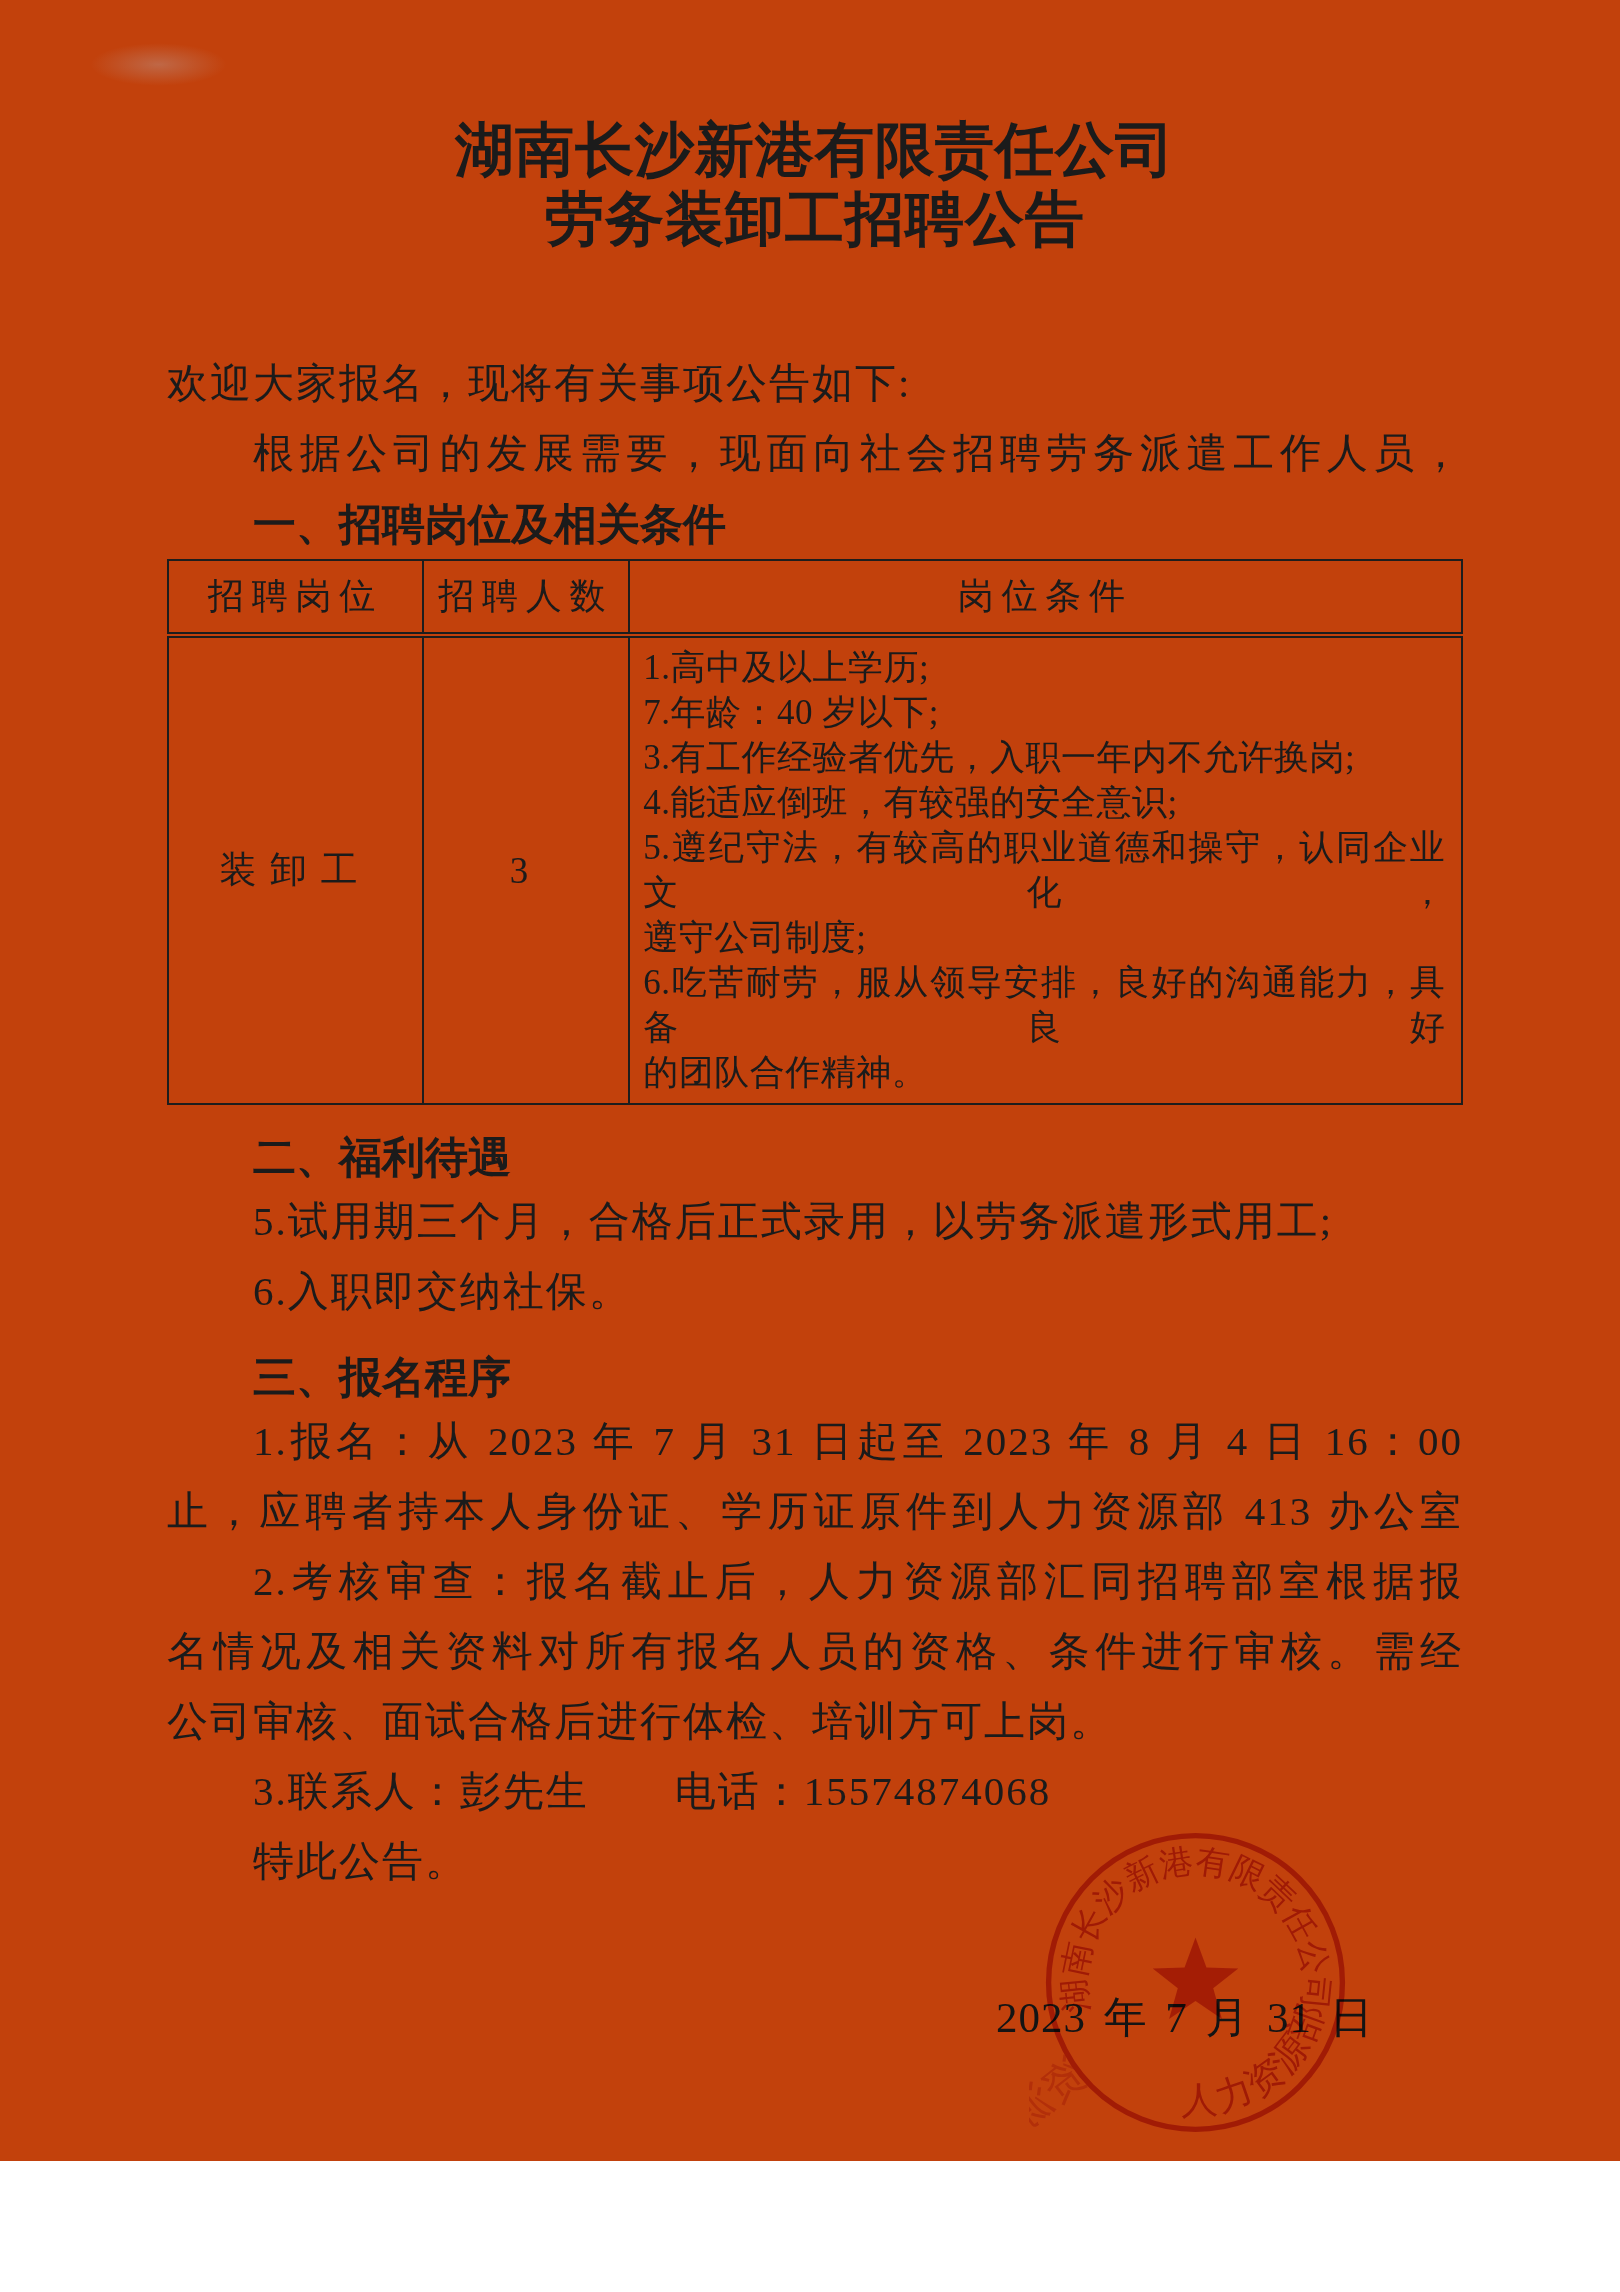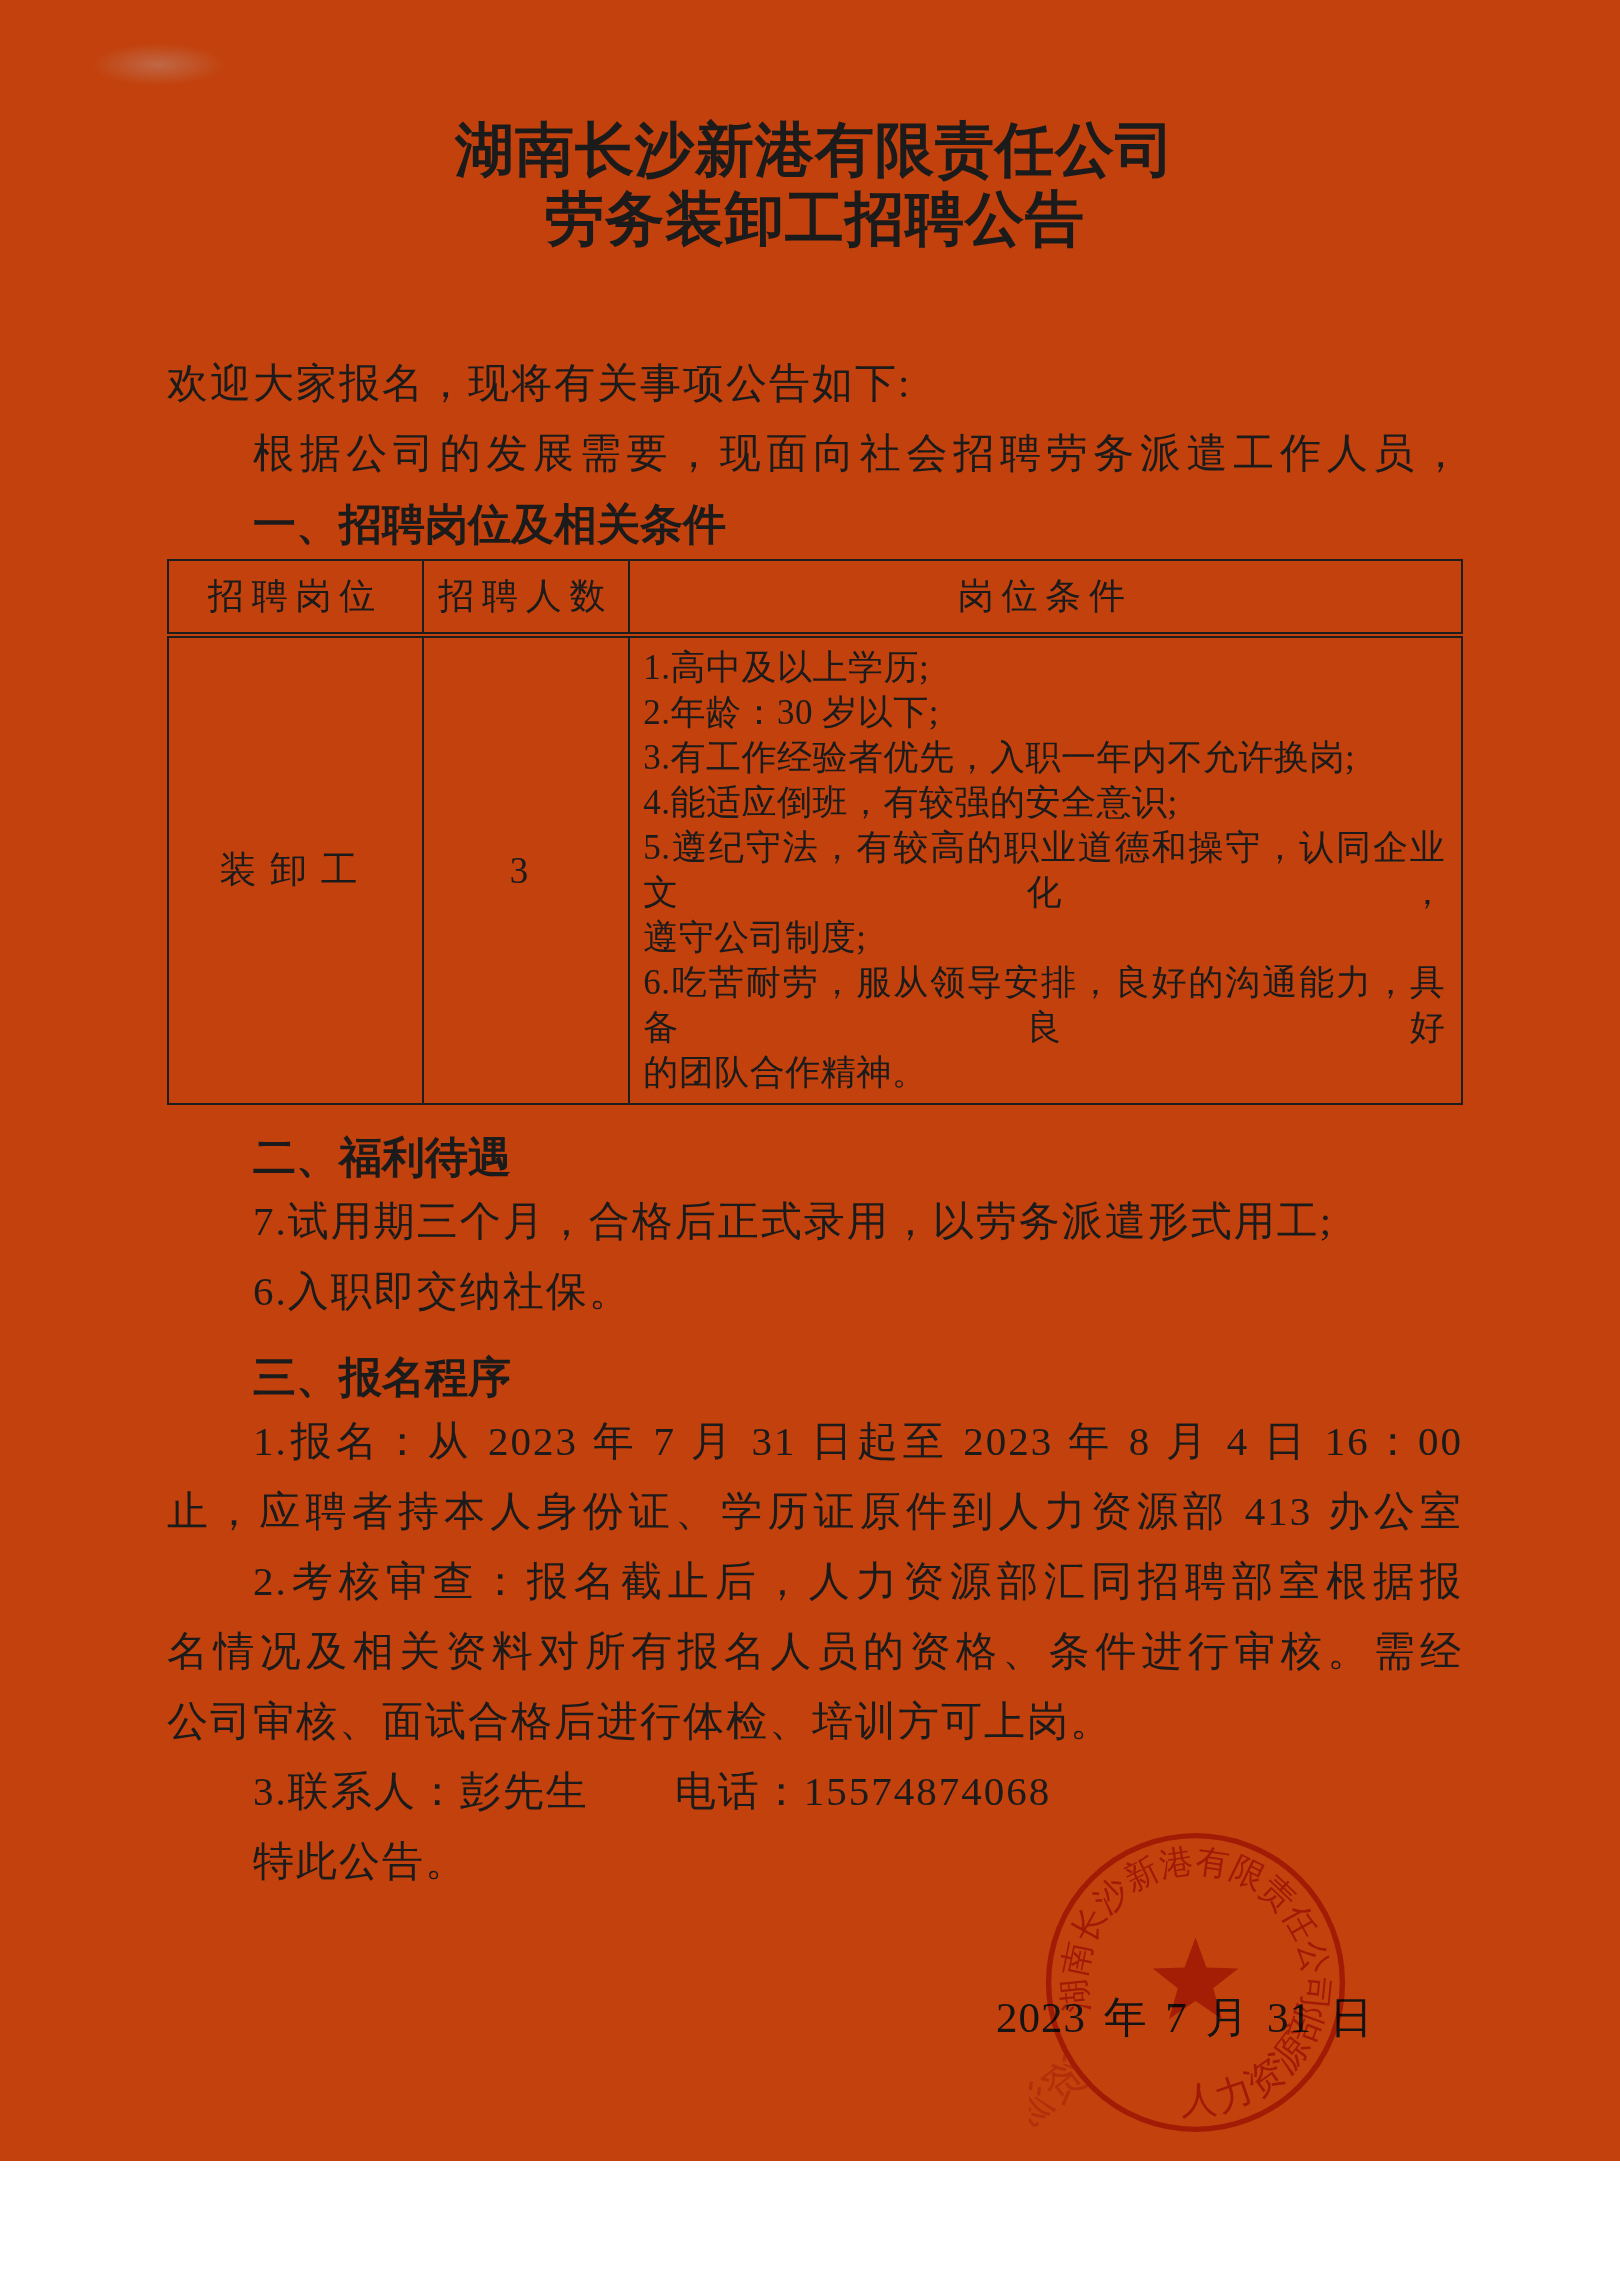--- a/index.html
+++ b/index.html
@@ -126,34 +126,34 @@
           <th>招聘人数</th>
           <th>岗位条件</th>
         </tr>
       </thead>
       <tbody>
         <tr>
           <td class="c-center">装卸工</td>
           <td class="c-center">3</td>
           <td class="cond-cell">
             <p class="cond">1.高中及以上学历;</p>
-            <p class="cond">2.年龄：30 岁以下;</p>
+            <p class="cond">7.年龄：40 岁以下;</p>
             <p class="cond">3.有工作经验者优先，入职一年内不允许换岗;</p>
             <p class="cond">4.能适应倒班，有较强的安全意识;</p>
             <p class="cond just">5.遵纪守法，有较高的职业道德和操守，认同企业文化，</p>
             <p class="cond">遵守公司制度;</p>
             <p class="cond just">6.吃苦耐劳，服从领导安排，良好的沟通能力，具备良好</p>
             <p class="cond">的团队合作精神。</p>
           </td>
         </tr>
       </tbody>
     </table>
 
     <h2 class="sec-heading h-s2">二、福利待遇</h2>
-    <p class="body-text indent">7.试用期三个月，合格后正式录用，以劳务派遣形式用工;</p>
+    <p class="body-text indent">5.试用期三个月，合格后正式录用，以劳务派遣形式用工;</p>
     <p class="body-text indent">6.入职即交纳社保。</p>
 
     <h2 class="sec-heading h-s3">三、报名程序</h2>
 
     <div>
       <p class="line just indent">1.报名：从 2023 年 7 月 31 日起至 2023 年 8 月 4 日 16：00</p>
       <p class="line just">止，应聘者持本人身份证、学历证原件到人力资源部 413 办公室</p>
     </div>
 
     <div>

